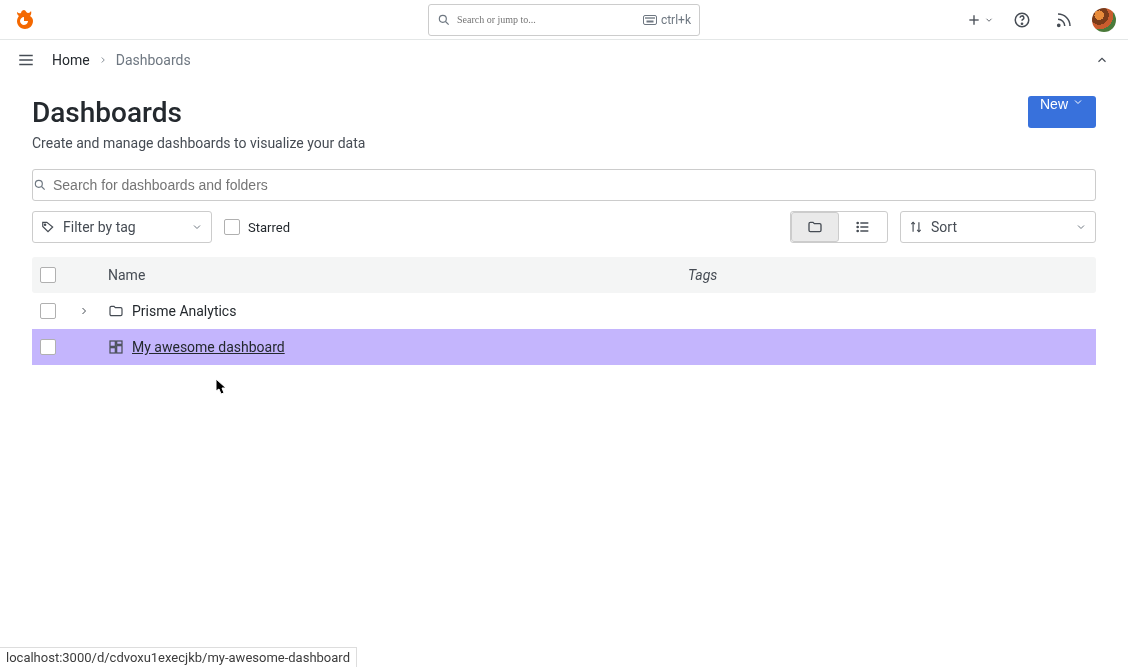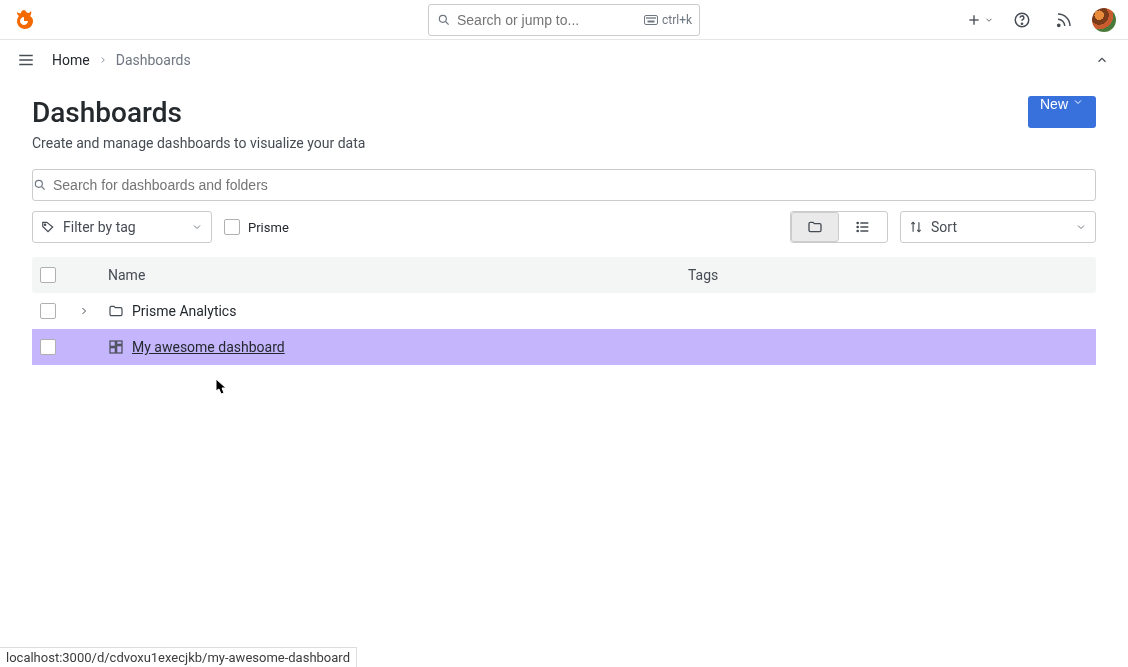--- a/index.html
+++ b/index.html
@@ -32,21 +32,21 @@
     display: flex;
     align-items: center;
     padding: 0 8px;
     color: #6e7781;
     gap: 6px;
     position: absolute;
     left: 50%;
     transform: translateX(-50%);
   }
   .search-global input {
-    border: none; outline: none; flex: 1; font-size: 14px; color: #ef4444; background: transparent;
+    border: none; outline: none; flex: 1; font-size: 10px; color: #ef4444; background: transparent; font-family: Liberation Serif, serif;
   }
   .kbd {
     display: flex; align-items: center; gap: 4px;
     color: #6e7781; font-size: 12px;
   }
   .top-icons { display: flex; align-items: center; gap: 14px; }
   .icon-btn {
     width: 28px; height: 28px; display: flex; align-items: center; justify-content: center;
     color: #464c54; cursor: pointer;
   }
@@ -110,21 +110,21 @@
   .sort-pill { width: 196px; }
 
   
   .table { margin-top: 14px; }
   .thead {
     display:flex; align-items:center; height:36px; background:#f4f5f5; border-radius:3px;
     padding: 0 8px; color:#464c54;
   }
   .col-check { width:32px; display:flex; align-items:center; }
   .col-name { flex:1; padding-left: 36px; }
-  .col-tags { width: 400px; }
+  .col-tags { width: 400px; font-style: italic; }
   .trow {
     display:flex; align-items:center; height:36px; padding:0 8px;
   }
   .trow.hover { background:#c4b5fd; }
   .row-exp { width:24px; display:flex; align-items:center; justify-content:center; color:#464c54; cursor:pointer; }
   .row-name { flex:1; display:flex; align-items:center; gap:8px; color:#24292e; padding-left: 12px;}
   .row-name.link { text-decoration: underline; cursor:pointer; }
   .row-tags { width:400px; }
   .row-name .txt { }
 
@@ -266,21 +266,21 @@
         <span>Filter by tag</span>
         <span class="chev">
           <svg width="12" height="12" viewBox="0 0 24 24" fill="none" stroke="#6e7781" stroke-width="2">
               <polyline points="6 9 12 15 18 9"></polyline>
             </svg>
         </span>
       </div>
 
       <div class="starred-wrap">
         <div class="checkbox"></div>
-        <span>Prisme</span>
+        <span>Starred</span>
       </div>
 
       <div class="spacer"></div>
 
       <div class="view-toggle">
         <div class="seg active">
           <svg width="16" height="16" viewBox="0 0 24 24" fill="none" stroke="#464c54" stroke-width="2">
               <path d="M3 7a2 2 0 0 1 2-2h4l2 2h8a2 2 0 0 1 2 2v8a2 2 0 0 1-2 2H5a2 2 0 0 1-2-2z"></path>
             </svg>
         </div>

